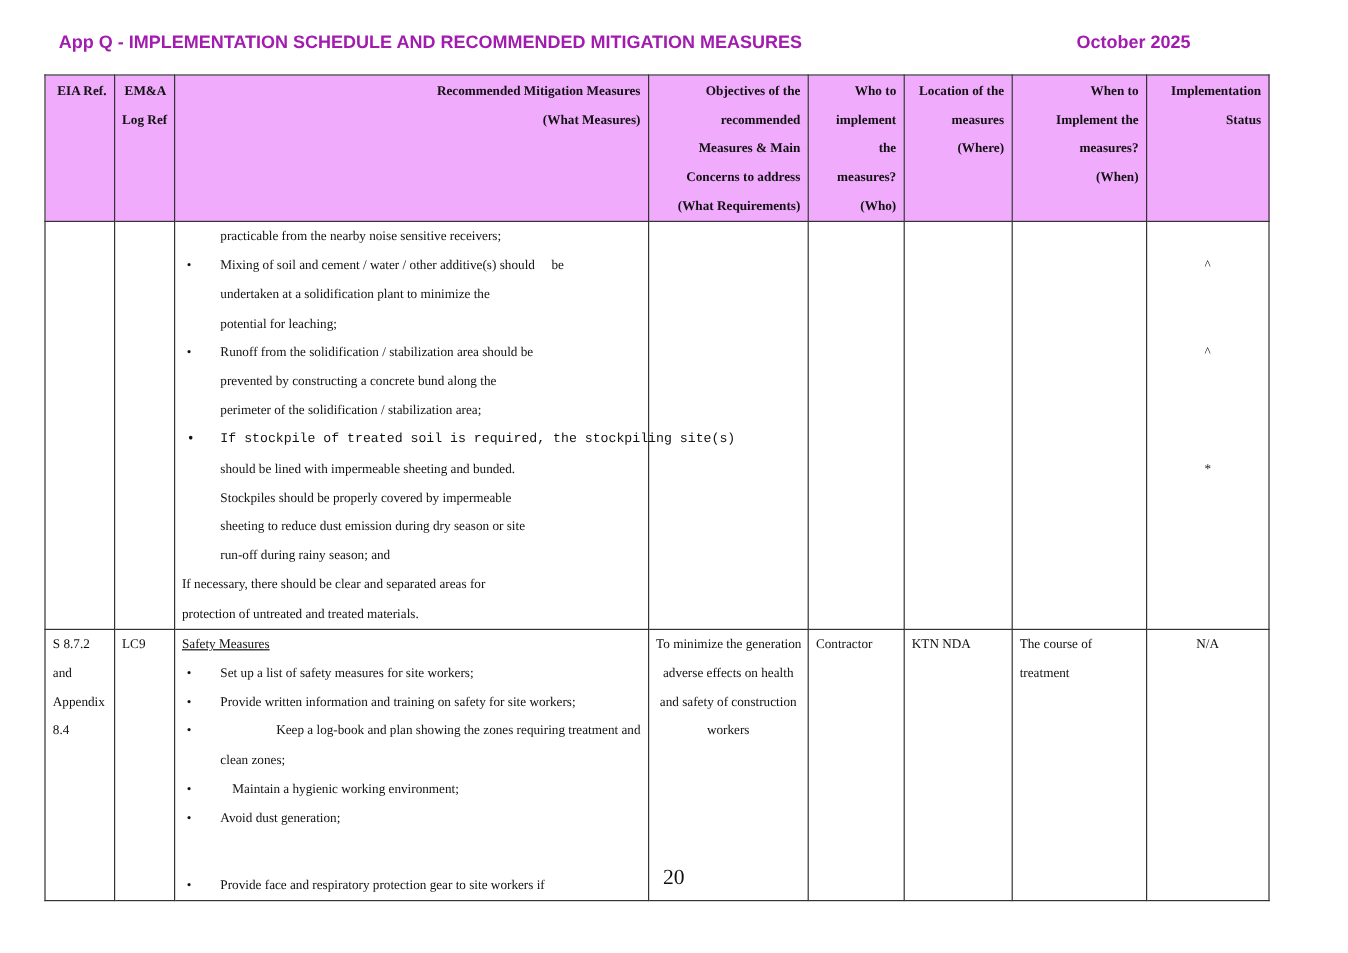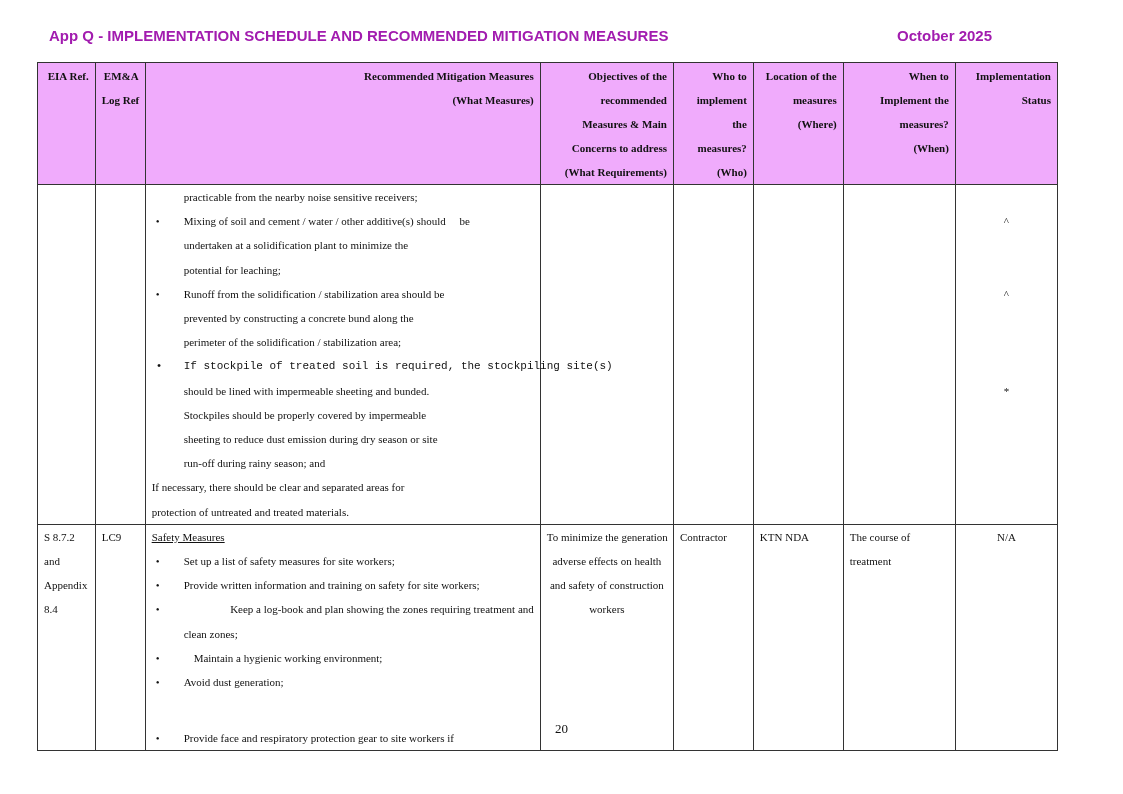--- a/index.html
+++ b/index.html
@@ -28,21 +28,21 @@
   .line { display: block; white-space: nowrap; }
   .bl { position: relative; padding-left: 32px; }
   .bl::before { content: "•"; position: absolute; left: 4px; }
   .ind { padding-left: 32px; }
   .ind2 { padding-left: 42px; }
   .center { text-align: center; }
   .u { text-decoration: underline; }
   .status-col { text-align: center; }
   .page-num {
     position: absolute; top: 721px; left: 0; width: 1123px; text-align: center;
-    font-family: "Liberation Serif", serif; font-size: 13px; color: #111;
+    font-family: "Liberation Serif", serif; font-size: 18px; color: #111;
   }
 </style>
 </head>
 <body>
 
 <div class="page-header">
   <span>App Q - IMPLEMENTATION SCHEDULE AND RECOMMENDED MITIGATION MEASURES</span>
   <span class="date">October 2025</span>
 </div>
 

